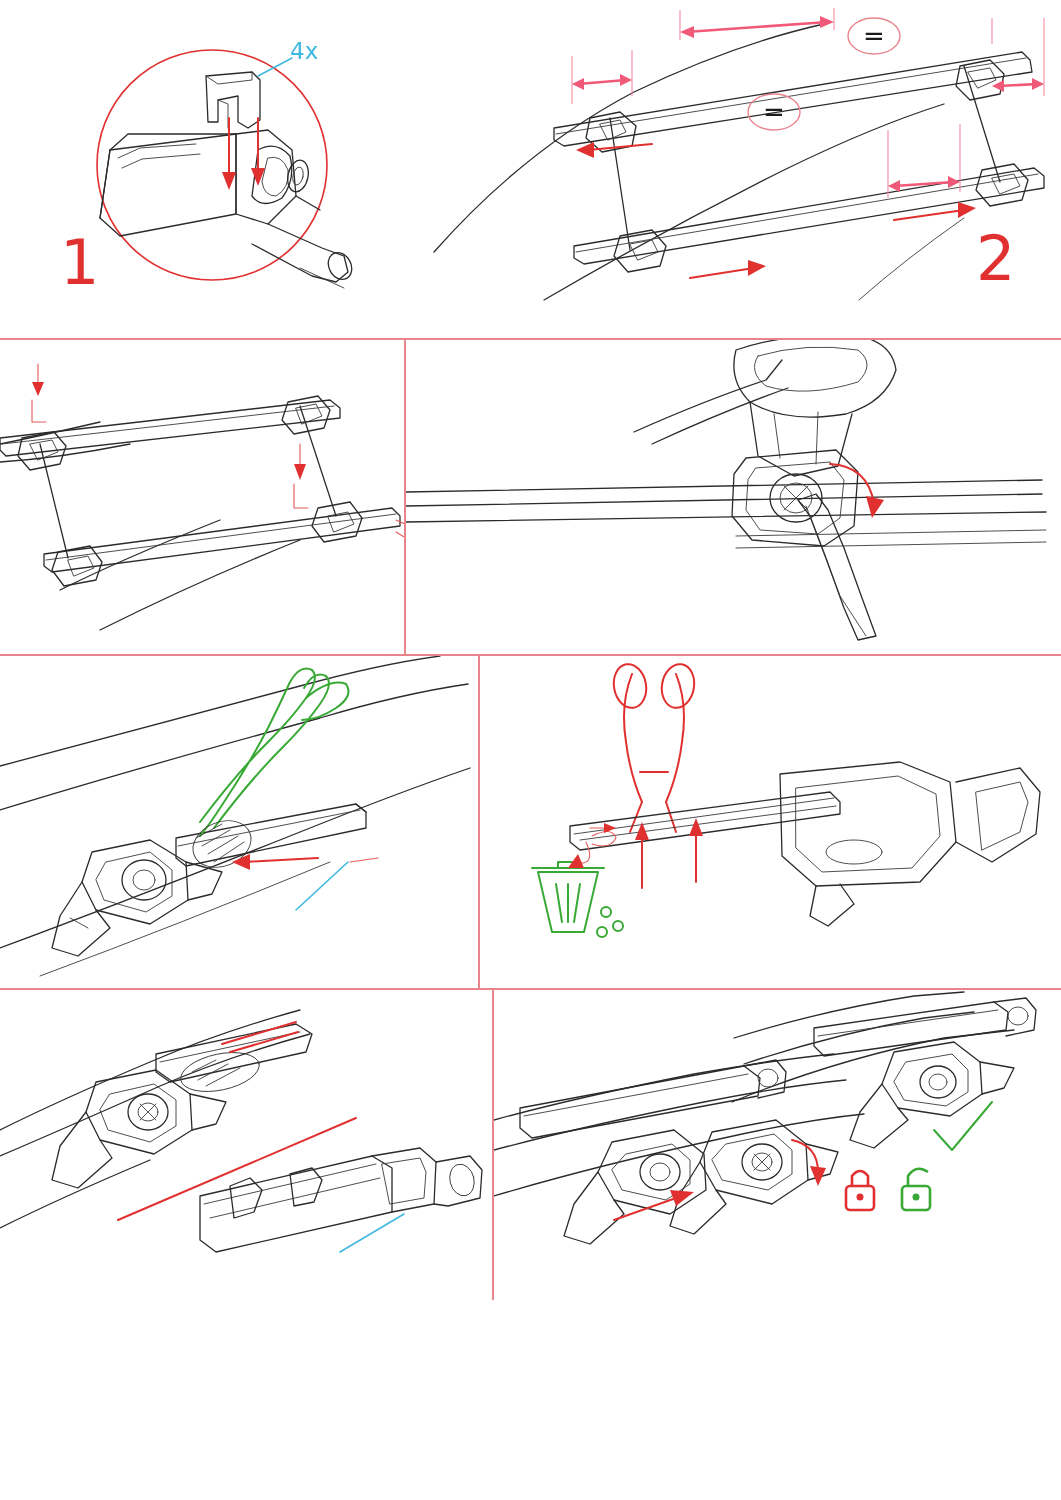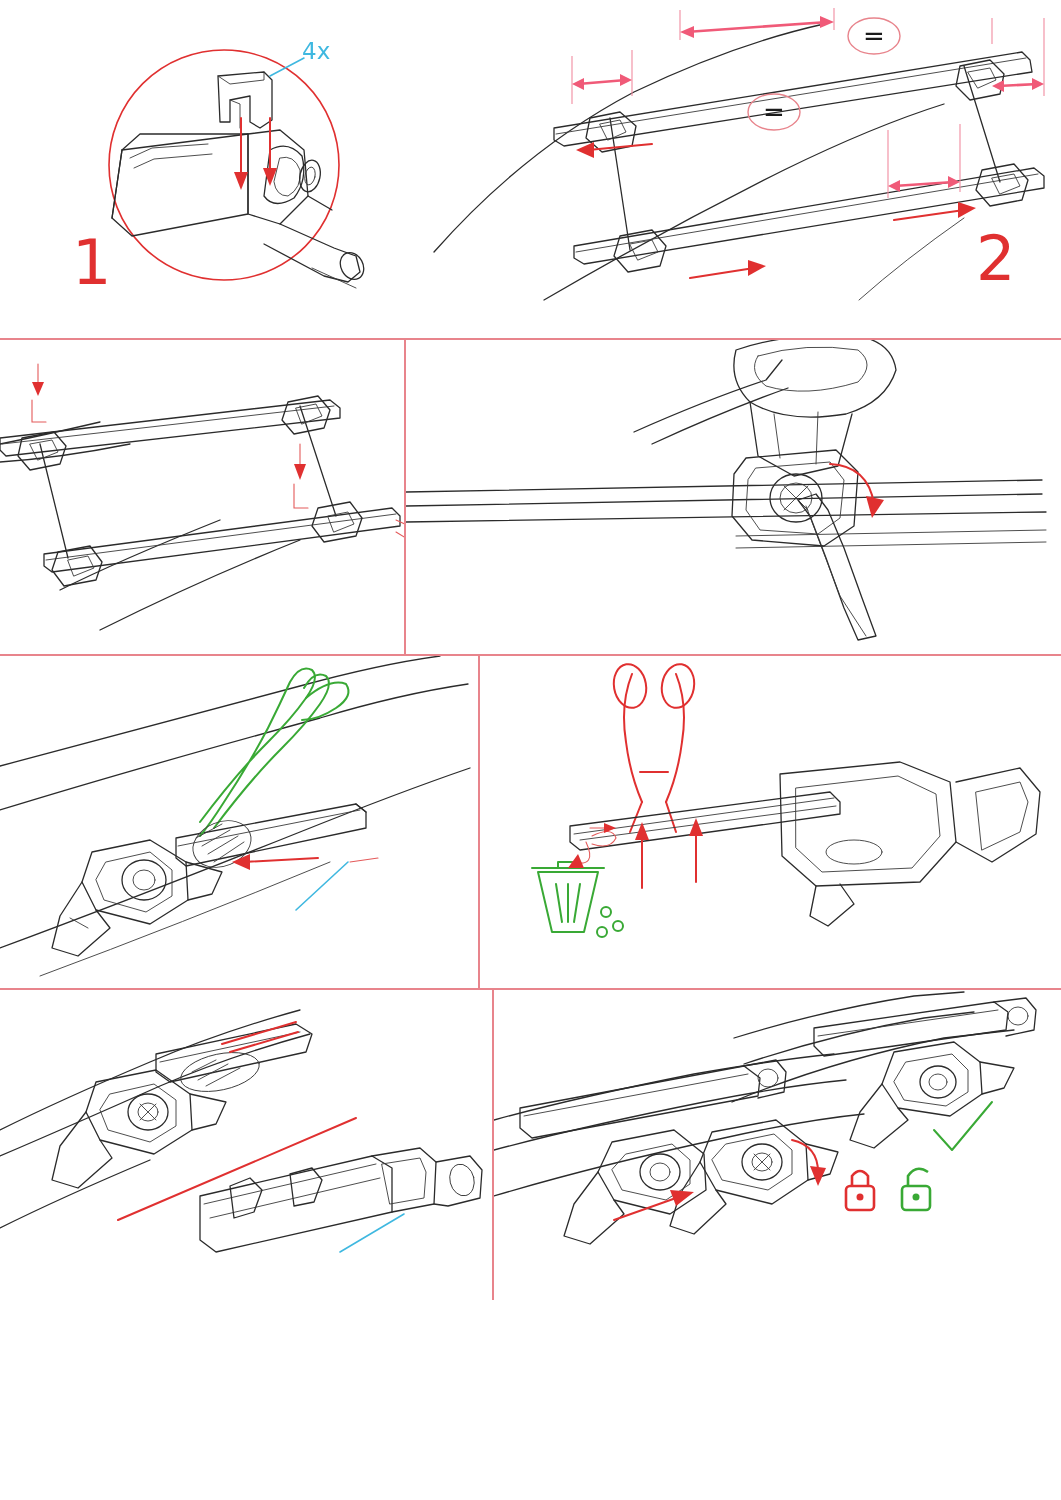--- a/index.html
+++ b/index.html
@@ -65,21 +65,21 @@
 
 <div id="page">
 
   <div class="hsep" style="top:338px"></div>
   <div class="hsep" style="top:654px"></div>
   <div class="hsep" style="top:988px"></div>
   <div class="vsep" style="left:404px; top:338px; height:316px"></div>
   <div class="vsep" style="left:478px; top:654px; height:334px"></div>
   <div class="vsep" style="left:492px; top:988px; height:312px"></div>
 
-  <div class="panel" style="left:0; top:0; width:404px; height:412px;margin-left:12px;">
+  <div class="panel" style="left:0; top:0; width:404px; height:412px;">
     <svg width="404" height="338" viewBox="0 0 404 338">
 
       <circle cx="212" cy="165" r="115" fill="none" stroke="#e03030" stroke-width="1.6"></circle>
 
       <path class="ln" d="M110,150 L128,134 L236,134 L236,214 L120,236 L100,218 Z"></path>
       <path class="ln" d="M110,150 L236,134"></path>
       <path class="ln-t" d="M118,158 L140,148 L196,144"></path>
       <path class="ln-t" d="M122,168 L142,159 L200,154"></path>
       <path class="ln" d="M100,218 L110,150"></path>
 

